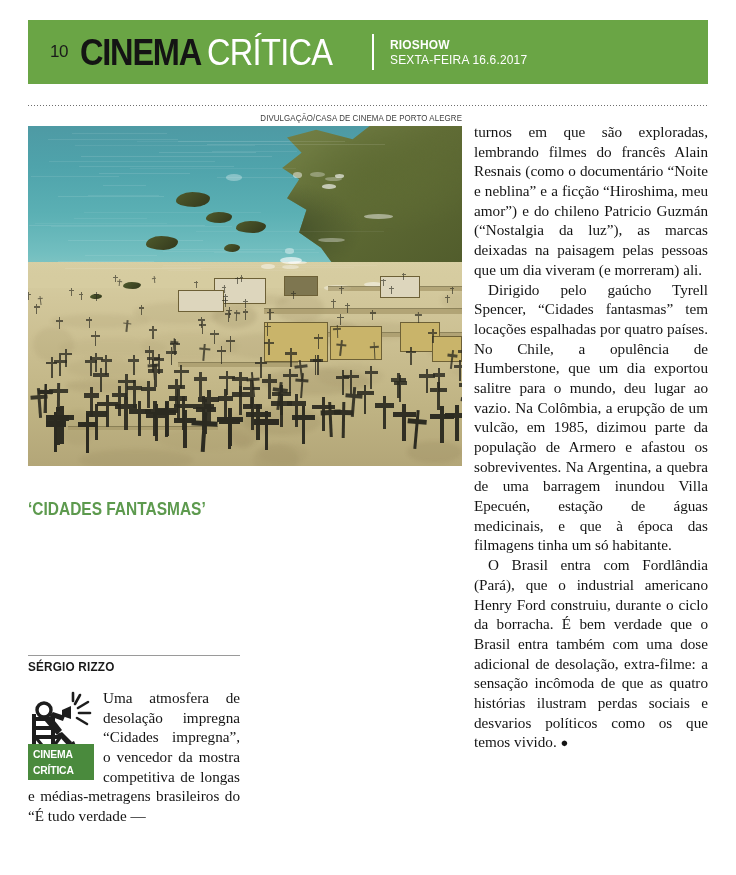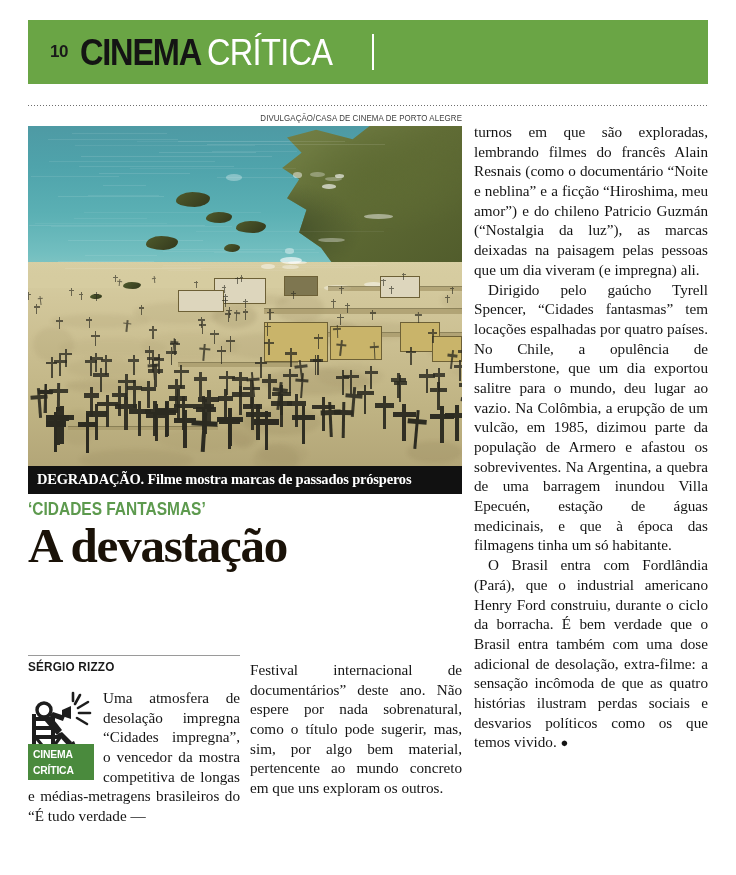--- a/index.html
+++ b/index.html
@@ -24,21 +24,21 @@
     height: 64px;
     background: #6aa545;
     display: flex;
     align-items: center;
     padding-left: 22px;
     box-sizing: border-box;
   }
   .page-num {
     font-family: "Liberation Sans", sans-serif;
     font-size: 17px;
-    font-weight: 700;
+    font-weight: 400;
     color: #1a1a1a;
     margin-right: 12px;
     letter-spacing: -0.5px;
   }
   .logo-cinema {
     font-family: "Liberation Sans", sans-serif;
     font-weight: 700;
     font-size: 37px;
     color: #141414;
     letter-spacing: -1.4px;
@@ -339,20 +339,24 @@
   .endmark { font-size: 13px; }
 </style>
 </head>
 <body>
 
 <div class="masthead">
   <div class="page-num">10</div>
   <div class="logo-cinema">CINEMA</div>
   <div class="logo-critica">CRÍTICA</div>
   <div class="mast-divider"></div>
+  <div class="mast-meta">
+    <div class="mast-brand">RIOSHOW</div>
+    <div class="mast-date">SEXTA-FEIRA 16.6.2017</div>
+  </div>
 </div>
 
 <div class="dotted-rule" id="rule-top"></div>
 
 <div class="photo-block">
   <div class="photo-credit">DIVULGAÇÃO/CASA DE CINEMA DE PORTO ALEGRE</div>
 
   <div class="photo" id="photo-canvas">
     <div class="sea"></div>
     <div class="headland"></div>
@@ -598,30 +602,25 @@
         <div class="cross" style="left: 118.825px; top: 226.683px; width: 12.7393px; height: 19.4417px; opacity: 0.77897;"></div>
         <div class="cross" style="left: 10.3161px; top: 170.37px; width: 5.438px; height: 8.84493px; opacity: 0.638874; transform: rotate(-6.8deg);"></div>
         <div class="cross" style="left: 204.383px; top: 245.786px; width: 15.9928px; height: 24.9214px; opacity: 0.839648;"></div>
         <div class="cross" style="left: 194.049px; top: 172.101px; width: 6.0316px; height: 9.04413px; opacity: 0.642197;"></div>
         <div class="cross" style="left: 284.832px; top: 229.07px; width: 10.4517px; height: 20.0739px; opacity: 0.786209;"></div>
         <div class="cross" style="left: 141.65px; top: 213.028px; width: 10.6821px; height: 16.1106px; opacity: 0.739481;"></div>
         <div class="cross" style="left: 308.034px; top: 213.517px; width: 10.3623px; height: 16.2215px; opacity: 0.740838; transform: rotate(6.7deg);"></div>
       </div>
   </div>
 
-  <div class="photo-caption">
-    <span class="cap-lead">DEGRADAÇÃO.</span>
-    <span>Filme mostra marcas de passados prósperos</span>
-  </div>
 </div>
 
 <div class="kicker">‘CIDADES FANTASMAS’</div>
 
 <div class="headline">
-  <span class="hl-line">A devastação</span>
 </div>
 
 <div class="byline-rule"></div>
 <div class="byline">SÉRGIO RIZZO</div>
 
 <div class="col" id="col1">
   <div class="col-logo">
     <svg class="fig" viewBox="0 0 66 64">
 
       <rect x="4" y="24" width="4" height="34" fill="#1d1d1d"></rect>
@@ -655,20 +654,19 @@
     </svg>
     <div class="badge">
       <span>CINEMA</span>
       <span>CRÍTICA</span>
     </div>
   </div>
   <p>Uma atmosfera de desolação impregna “Cidades impregna”, o vencedor da mostra competitiva de longas e médias-metragens brasileiros do “É tudo verdade —</p>
 </div>
 
 <div class="col" id="col2">
-  <p>Festival internacional de documentários” deste ano. Não espere por nada sobrenatural, como o título pode sugerir, mas, sim, por algo bem material, pertencente ao mundo concreto em que uns exploram os outros.</p>
 </div>
 
 <div class="col" id="col3">
-  <p>turnos em que são exploradas, lembrando filmes do francês Alain Resnais (como o documentário “Noite e neblina” e a ficção “Hiroshima, meu amor”) e do chileno Patricio Guzmán (“Nostalgia da luz”), as marcas deixadas na paisagem pelas pessoas que um dia viveram (e impregna) ali.</p>
+  <p>turnos em que são exploradas, lembrando filmes do francês Alain Resnais (como o documentário “Noite e neblina” e a ficção “Hiroshima, meu amor”) e do chileno Patricio Guzmán (“Nostalgia da luz”), as marcas deixadas na paisagem pelas pessoas que um dia viveram (e morreram) ali.</p>
   <p>Dirigido pelo gaúcho Tyrell Spencer, “Cidades fantasmas” tem locações espalhadas por quatro países. No Chile, a opulência de Humberstone, que um dia exportou salitre para o mundo, deu lugar ao vazio. Na Colômbia, a erupção de um vulcão, em 1985, dizimou parte da população de Armero e afastou os sobreviventes. Na Argentina, a quebra de uma barragem inundou Villa Epecuén, estação de águas medicinais, e que à época das filmagens tinha um só habitante.</p>
   <p><span>O Brasil entra com Fordlândia (Pará), que o industrial americano Henry Ford construiu, durante o ciclo da borracha. É bem verdade que o Brasil entra também com uma dose adicional de desolação, extra-filme: a sensação incômoda de que as quatro histórias ilustram perdas sociais e desvarios políticos como os que temos vivido.</span> <span class="endmark">●</span></p>
 </div>
 
 </body></html>

